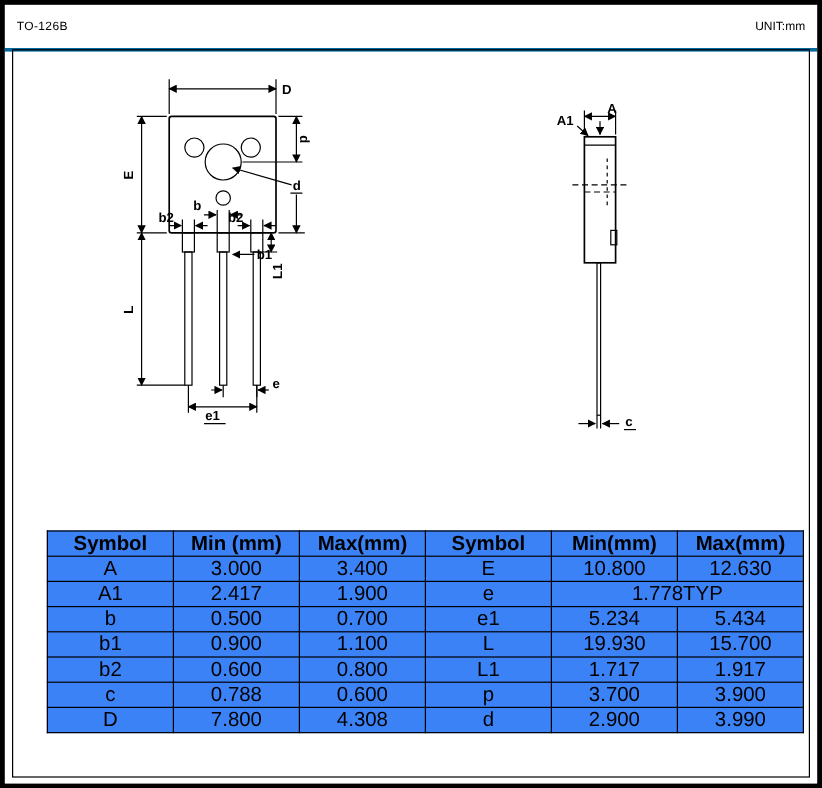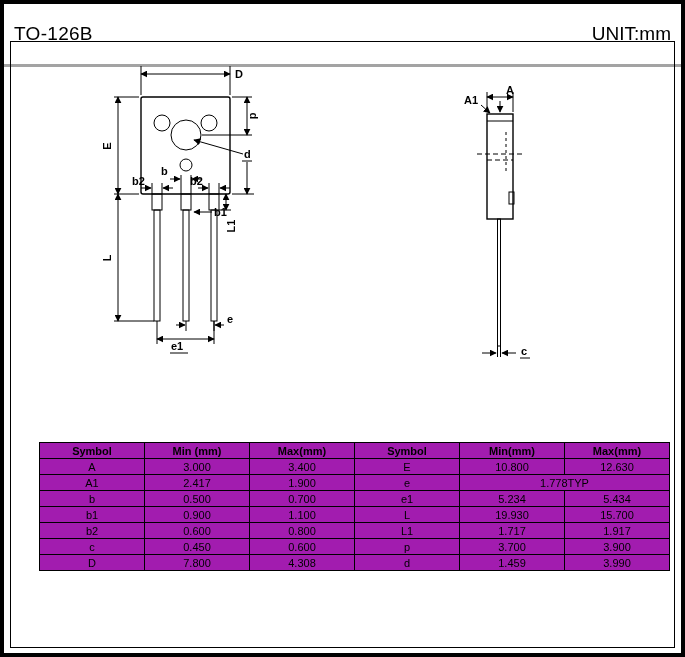--- a/index.html
+++ b/index.html
@@ -4,35 +4,35 @@
 <style>
   html,body { margin:0; padding:0; background:#ffffff; }
   body { font-family:"Liberation Sans", sans-serif; color:#000; }
   .page {
     position:relative; width:685px; height:657px; background:#fff;
     border:4px solid #000; box-sizing:border-box; overflow:hidden;
   }
   .header {
     position:absolute; left:0; top:0; right:0; height:28px;
     display:flex; align-items:center; justify-content:space-between;
-    padding:16px 10px; border-bottom:3px solid #a3a3a3; font-size:19px;
+    padding:4px 10px; border-bottom:3px solid #0369a1; font-size:10px;
   }
   .header .title { letter-spacing:0.3px; }
   .inner {
     position:absolute; left:6px; top:37px; width:663px; height:605px;
     border:1px solid #000;
   }
   svg.drawing { position:absolute; left:0; top:0; }
   svg.drawing text {
     font-family:"Liberation Sans", sans-serif; font-size:11px;
     font-weight:bold; fill:#000; stroke:none;
   }
   .dim-table {
     position:absolute; left:28px; top:400px; border-collapse:collapse;
-    font-size:11px; background:#a21caf;
+    font-size:17px; background:#3b82f6;
   }
   .dim-table th, .dim-table td {
     border:1px solid #000; width:100px; height:15px; padding:0 2px;
     text-align:center; vertical-align:middle; white-space:nowrap;
   }
   .dim-table th { font-weight:bold; }
 </style>
 </head>
 <body>
 
@@ -201,31 +201,31 @@
       <tr>
         <td>b2</td>
         <td>0.600</td>
         <td>0.800</td>
         <td>L1</td>
         <td>1.717</td>
         <td>1.917</td>
       </tr>
       <tr>
         <td>c</td>
-        <td>0.450</td>
+        <td>0.788</td>
         <td>0.600</td>
         <td>p</td>
         <td>3.700</td>
         <td>3.900</td>
       </tr>
       <tr>
         <td>D</td>
         <td>7.800</td>
         <td>4.308</td>
         <td>d</td>
-        <td>1.459</td>
+        <td>2.900</td>
         <td>3.990</td>
       </tr>
     </tbody>
       </table>
 
   </div>
 </div>
 
 </body></html>

